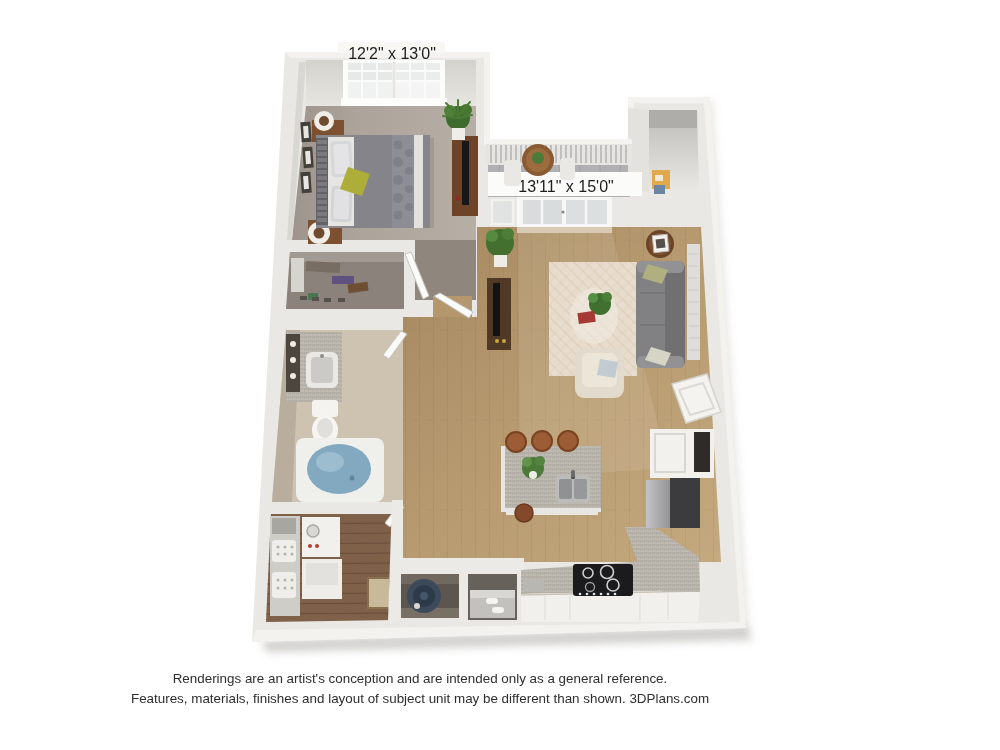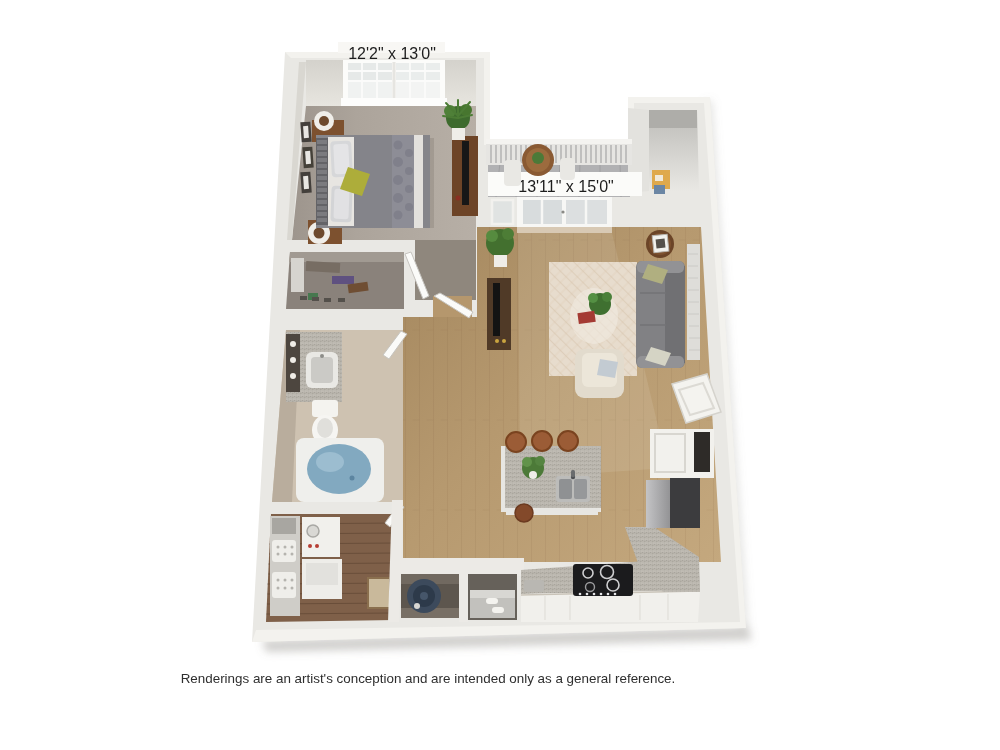--- a/index.html
+++ b/index.html
@@ -1,17 +1,17 @@
 <!DOCTYPE html>
 <html><head>
 <meta charset="utf-8">
 <style>
   html,body{margin:0;padding:0;background:#ffffff;}
   .page{width:1000px;height:750px;position:relative;font-family:"Liberation Sans", sans-serif;}
-  .cap{position:absolute;width:840px;text-align:center;color:#2e2e2e;font-size:13.4px;margin-left:8px;}
+  .cap{position:absolute;width:840px;text-align:center;color:#2e2e2e;font-size:13.4px;}
 </style>
 </head>
 <body>
 <div class="page">
 <svg width="1000" height="750" viewBox="0 0 1000 750" xmlns="http://www.w3.org/2000/svg">
 <defs>
   <linearGradient id="carpetG" x1="0" y1="0" x2="1" y2="0">
     <stop offset="0" stop-color="#9d958d"></stop>
     <stop offset="0.35" stop-color="#aca49b"></stop>
     <stop offset="1" stop-color="#b7afa6"></stop>
@@ -547,13 +547,14 @@
 <g>
 <rect x="652" y="170" width="18" height="19" fill="#dfa94c"></rect>
 <rect x="655" y="175" width="8" height="6" fill="#f0e9da"></rect>
 <rect x="654" y="185" width="11" height="9" fill="#6b86a4"></rect>
 </g>
 
 </svg>
 
 <div class="cap" style="top:671px;">Renderings are an artist's conception and are intended only as a general reference.</div>
 
+<div class="cap" style="top:691px;">Features, materials, finishes and layout of subject unit may be different than shown. 3DPlans.com</div>
 </div>
 
 </body></html>

